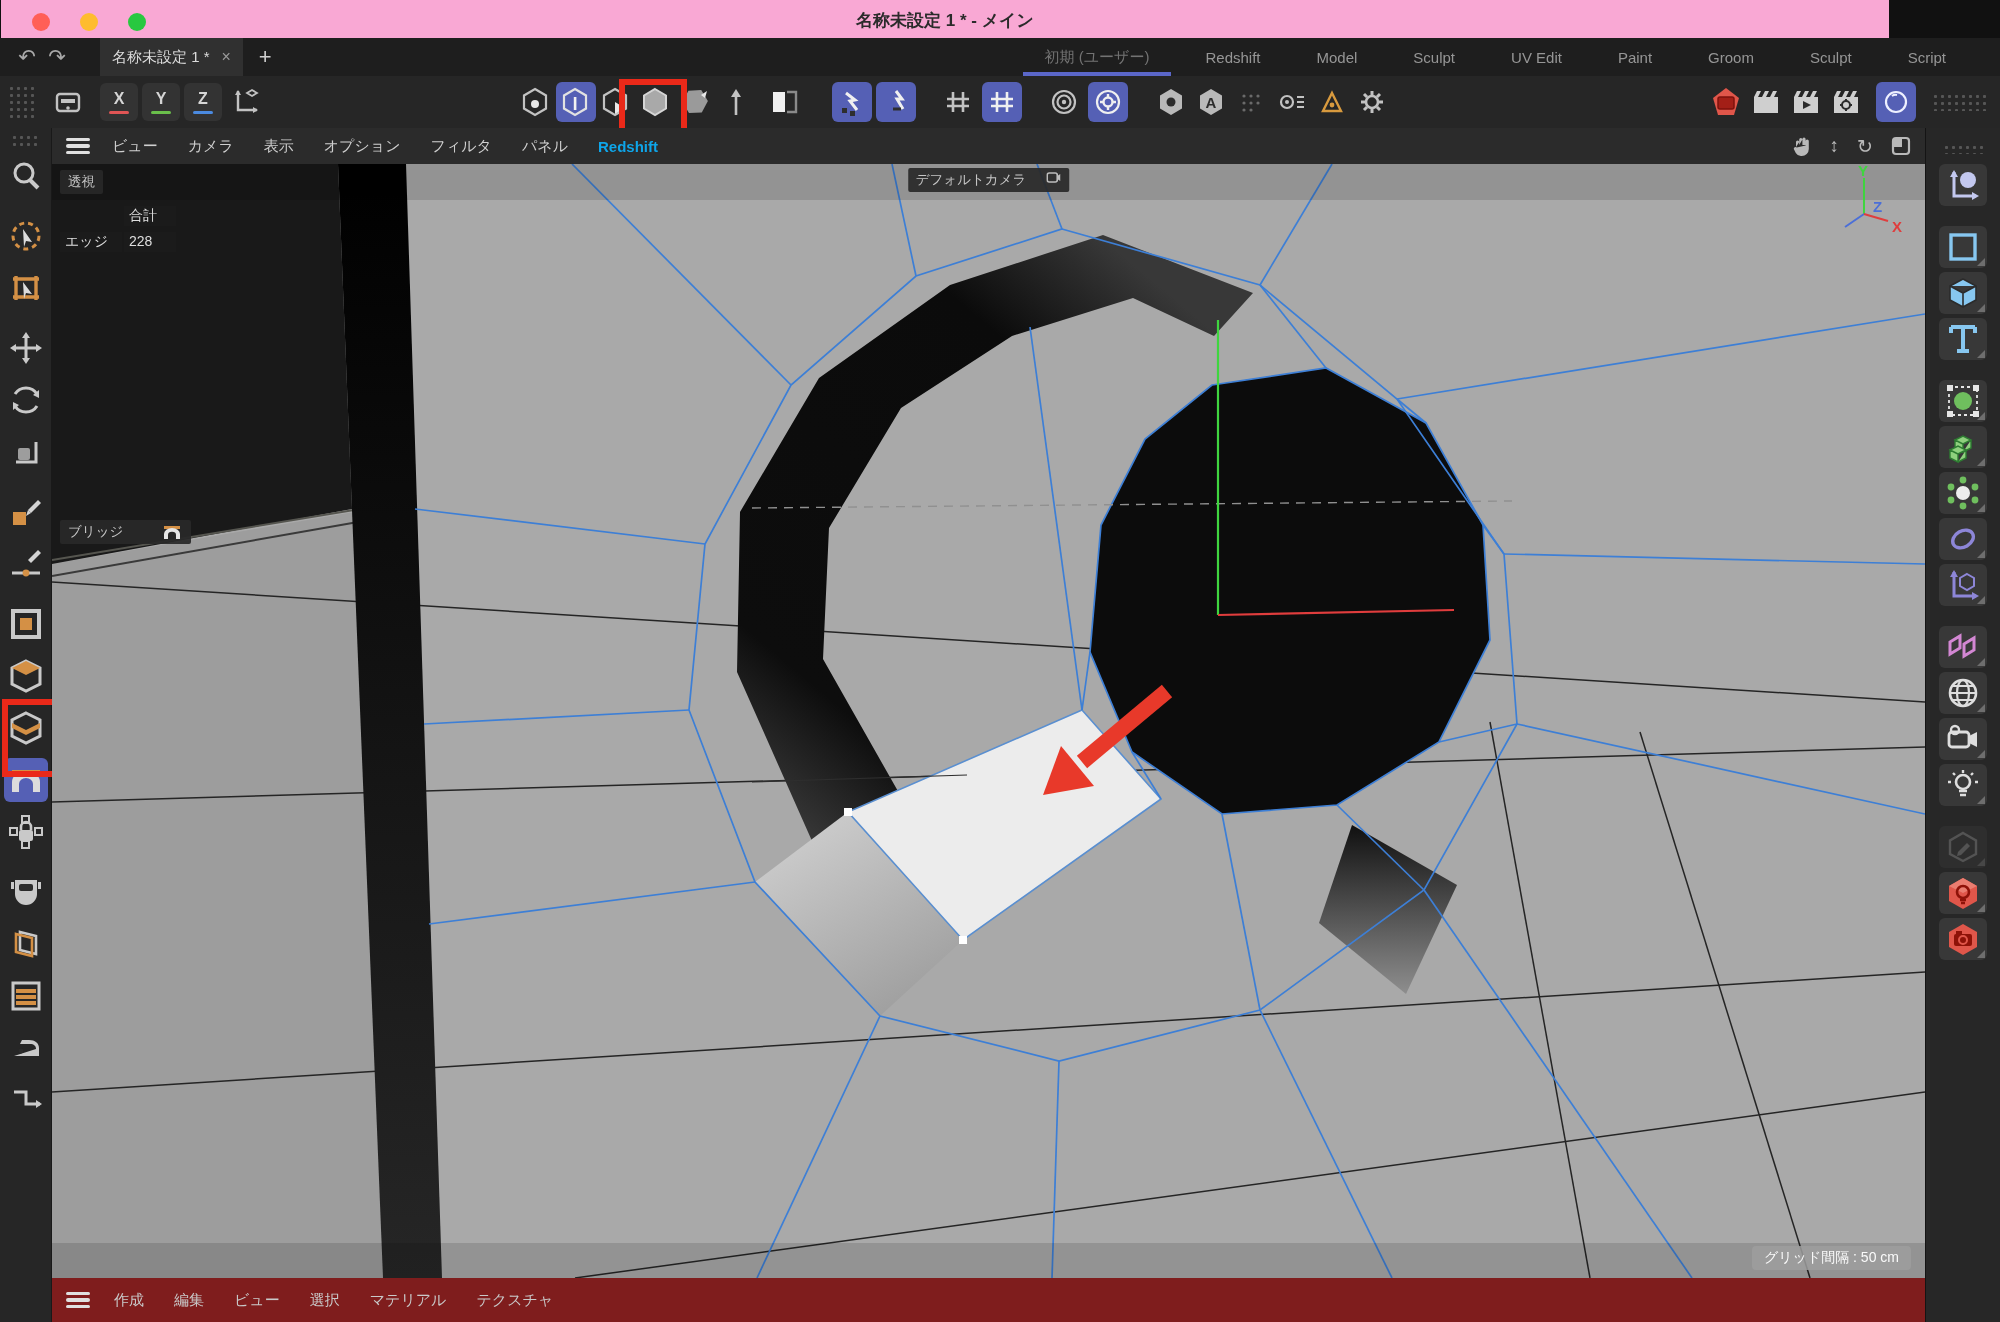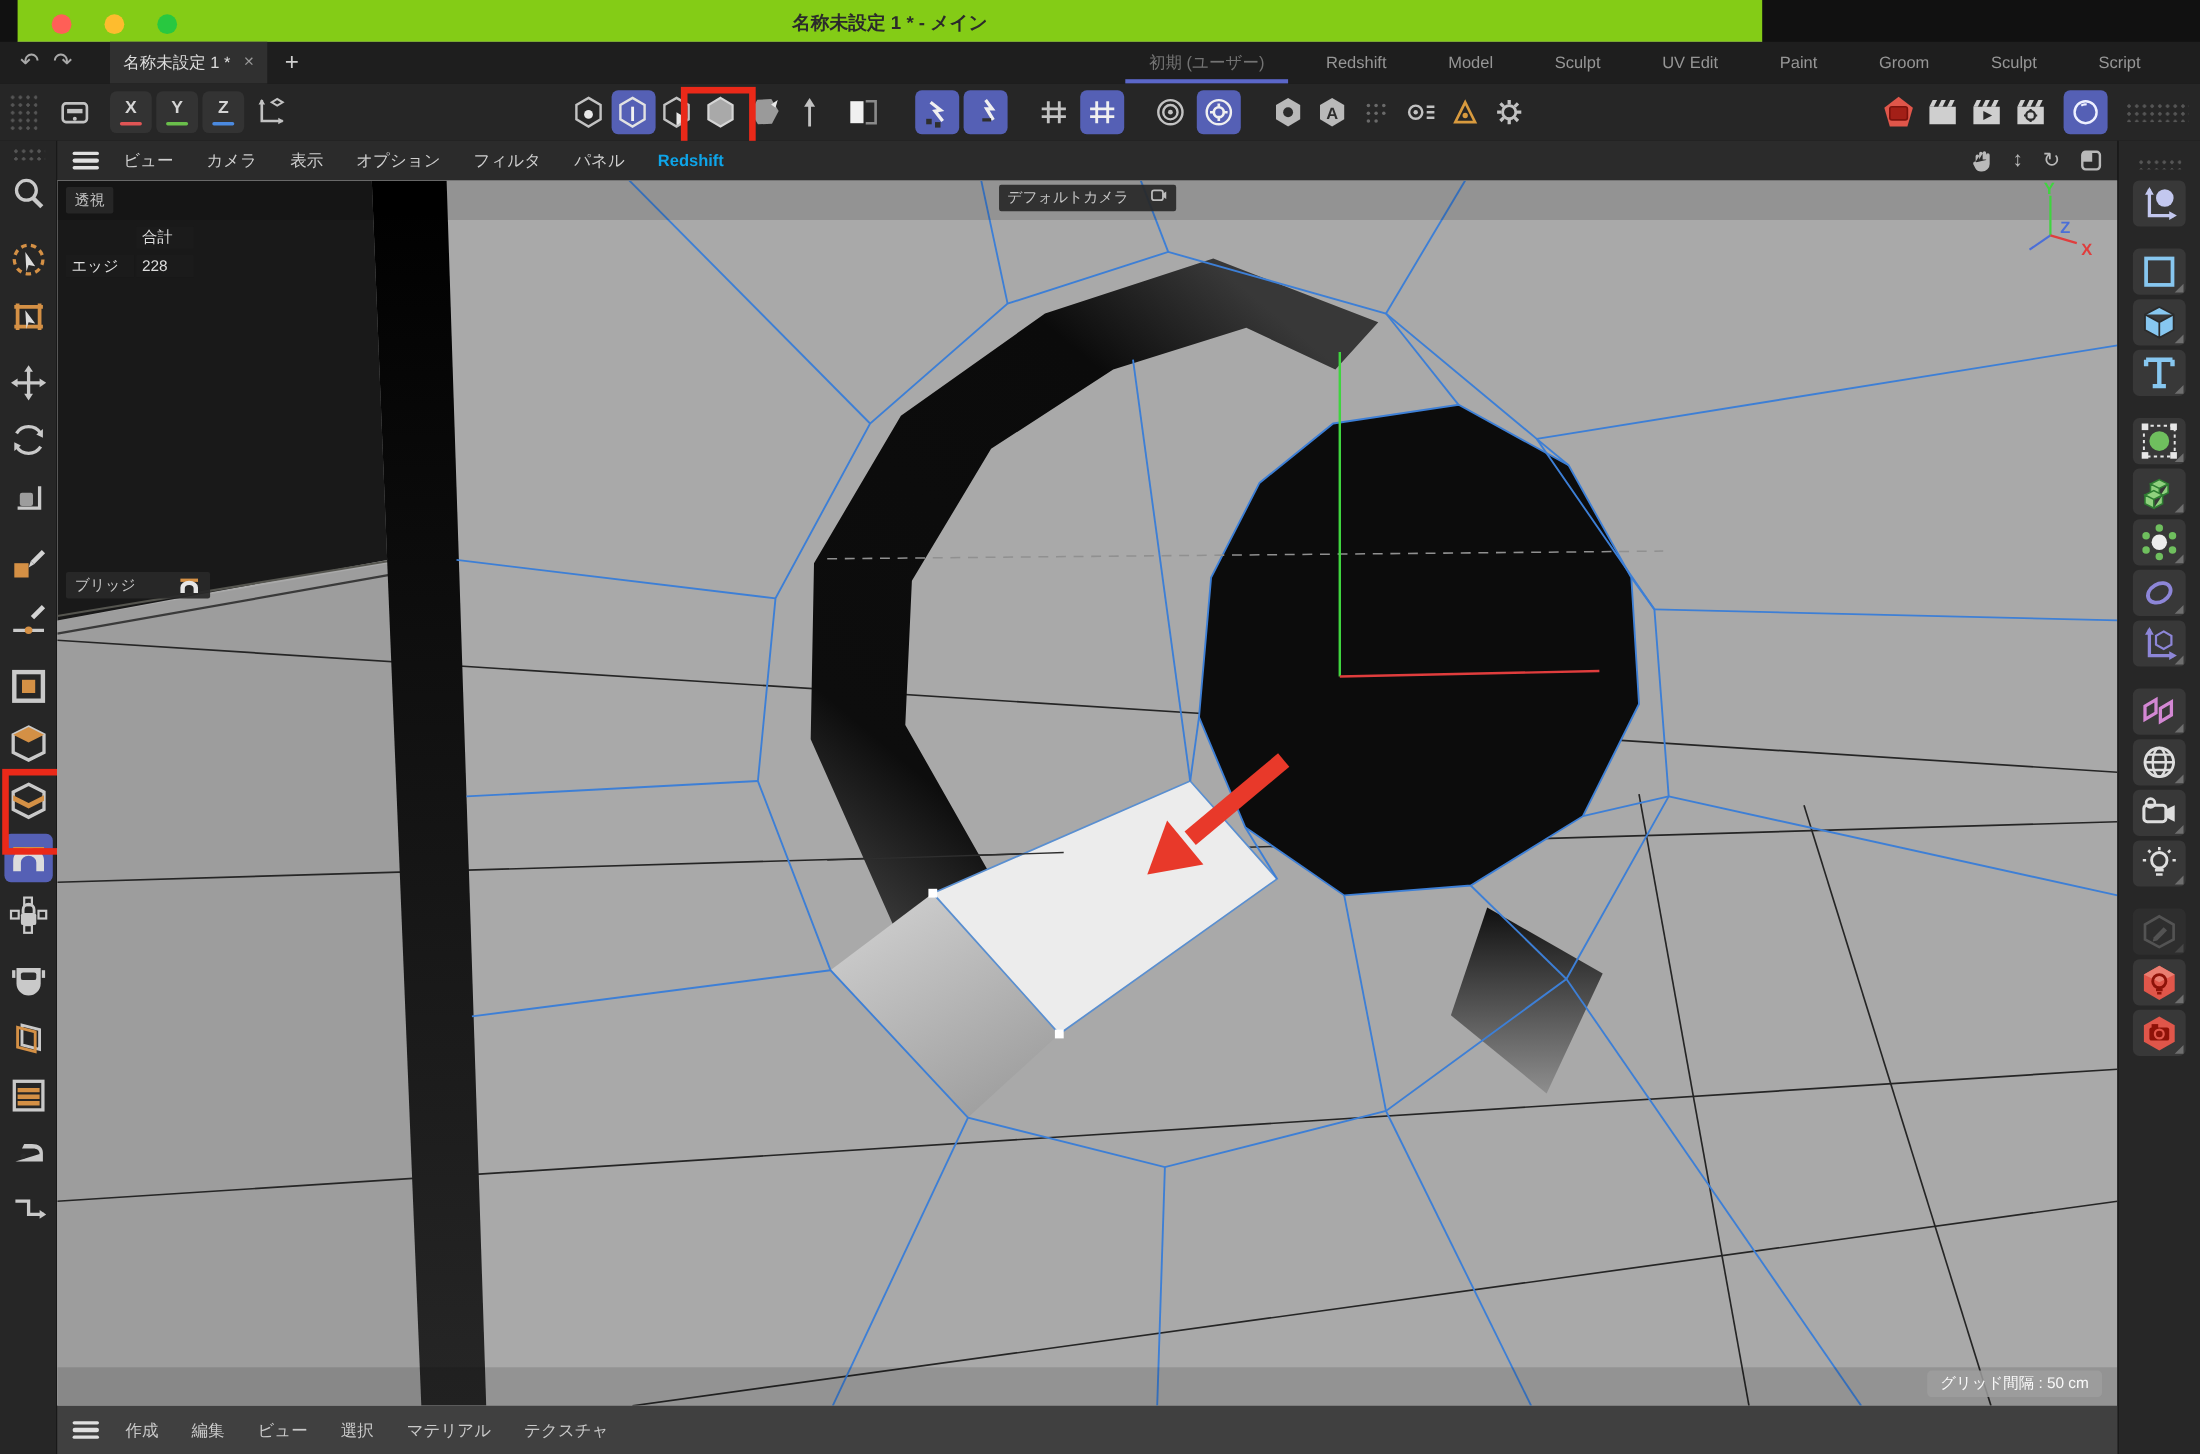--- a/index.html
+++ b/index.html
@@ -1,21 +1,21 @@
 <!DOCTYPE html>
 <html><head>
 <meta charset="utf-8">
 <style>
   html,body{margin:0;padding:0;background:#111;}
   body{width:2000px;height:1322px;position:relative;overflow:hidden;
        font-family:"Liberation Sans","DejaVu Sans",sans-serif;
        -webkit-font-smoothing:antialiased;}
   .abs{position:absolute;}
   
-  #titlebar{left:16px;top:0;width:1586px;height:38px;background:#84cc16;border-bottom:1px solid #c9c9c9;}
+  #titlebar{left:1px;top:0;width:1888px;height:38px;background:#f9a8d4;border-bottom:1px solid #c9c9c9;}
   .tl{position:absolute;top:13px;width:18px;height:18px;border-radius:50%;}
   #titlebar .title{position:absolute;left:0;right:0;top:9px;text-align:center;
        font-size:17px;font-weight:bold;color:#2b2b2b;}
   
   #tabrow{left:0;top:38px;width:2000px;height:38px;background:#1e1e1e;display:flex;align-items:center;}
   .histbtn{width:30px;height:30px;color:#a9a9a9;font-size:21px;text-align:center;line-height:30px;}
   #doctab{margin-left:28px;height:38px;background:#303030;display:flex;align-items:center;
        padding:0 12px;color:#dcdcdc;font-size:15px;gap:12px;}
   #doctab .close{color:#9a9a9a;font-size:16px;}
   #newtab{color:#cfcfcf;font-size:22px;margin-left:16px;}
@@ -56,21 +56,21 @@
   
   .redbox{position:absolute;border:6px solid #ea2919;pointer-events:none;}
   
   #dock{left:1925px;top:128px;width:75px;height:1194px;background:#272727;border-left:1px solid #141414;
        display:flex;flex-direction:column;align-items:center;padding-top:16px;box-sizing:border-box;}
   .dbtn{width:48px;height:42px;border-radius:6px;background:#383838;display:flex;align-items:center;justify-content:center;
        flex:none;position:relative;}
   .dbtn .sub{position:absolute;right:2px;bottom:2px;width:0;height:0;border-left:8px solid transparent;border-bottom:8px solid #6e6e6e;}
   .gap4{height:4px;flex:none;} .gap20{height:20px;flex:none;}
   
-  #bottombar{left:52px;top:1278px;width:1873px;height:44px;background:#404040;display:flex;align-items:center;
+  #bottombar{left:52px;top:1278px;width:1873px;height:44px;background:#7f1d1d;display:flex;align-items:center;
        color:#c9c9c9;font-size:15px;}
   #bottombar .mi{margin-right:30px;}
   svg{display:block;}
 </style>
 </head>
 <body>
 
 <svg width="0" height="0" style="position:absolute">
   <defs>
     <path id="hex" d="M14 2 L25 8.5 V21.5 L14 28 L3 21.5 V8.5 Z"></path>

